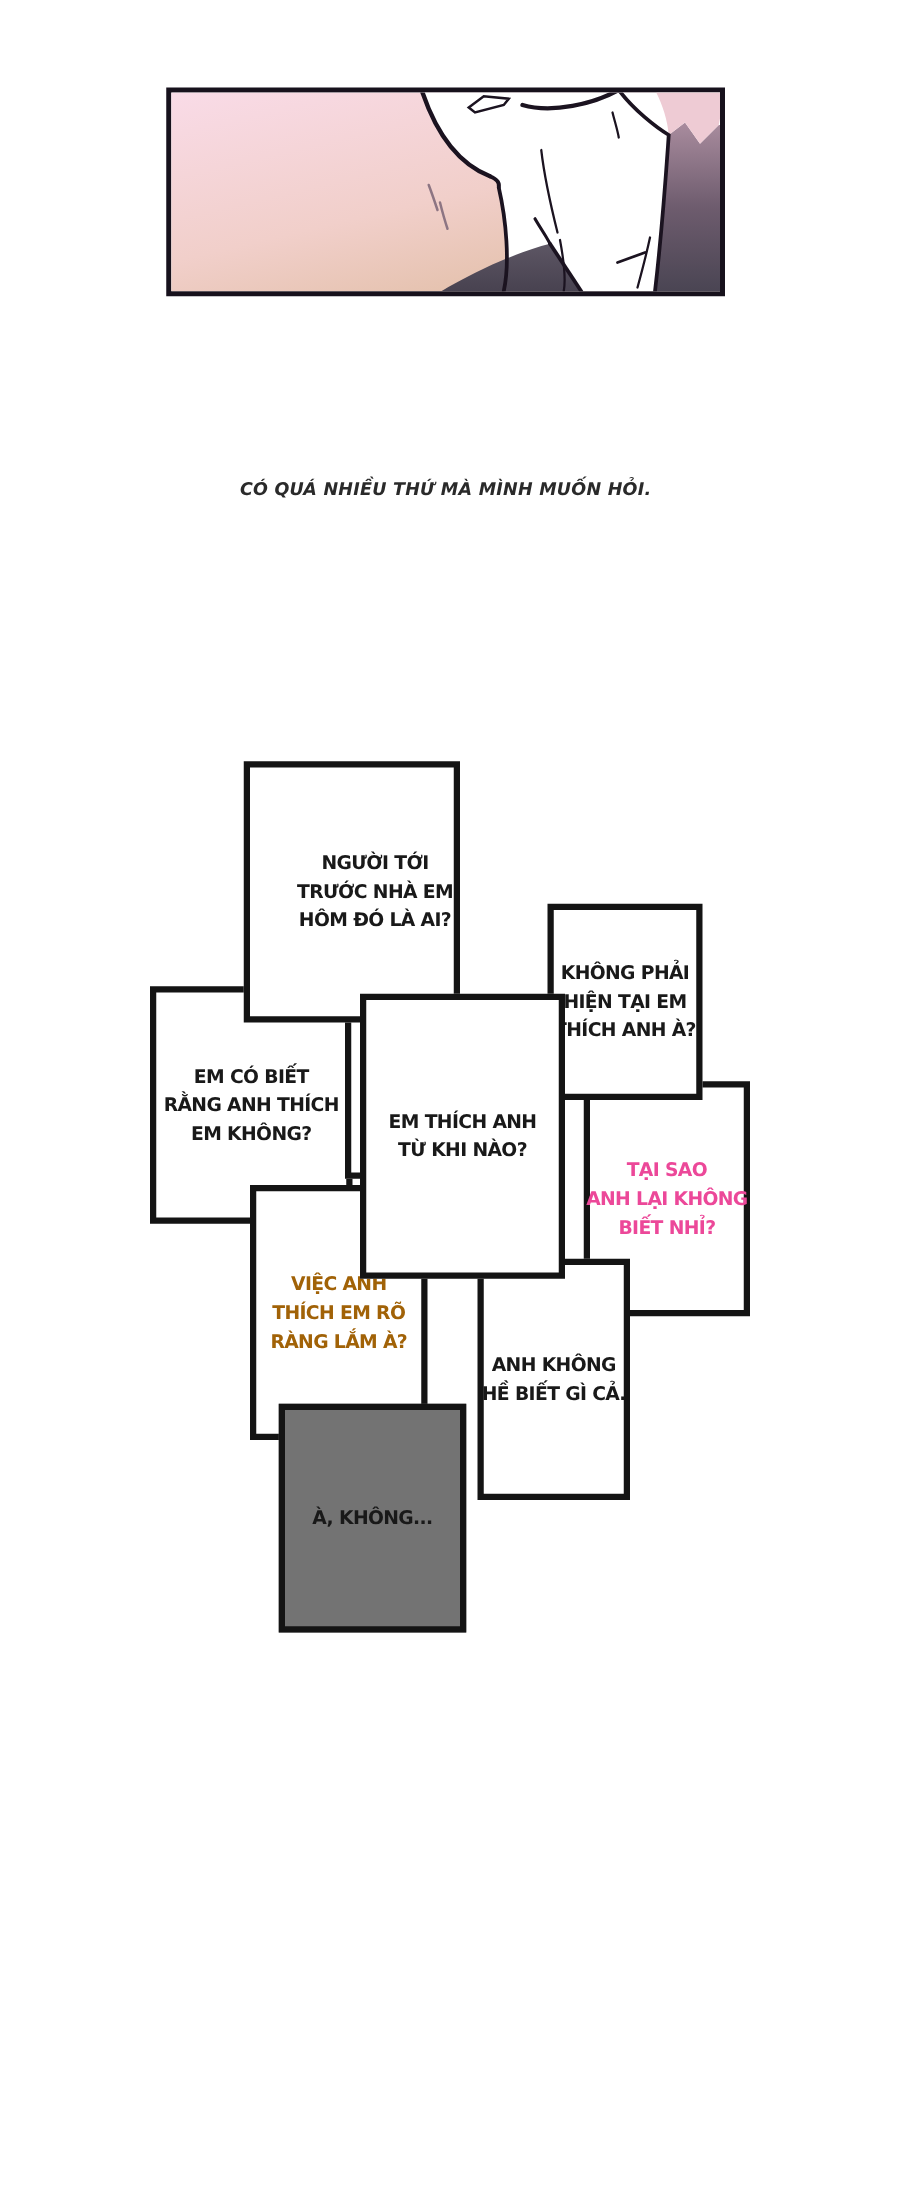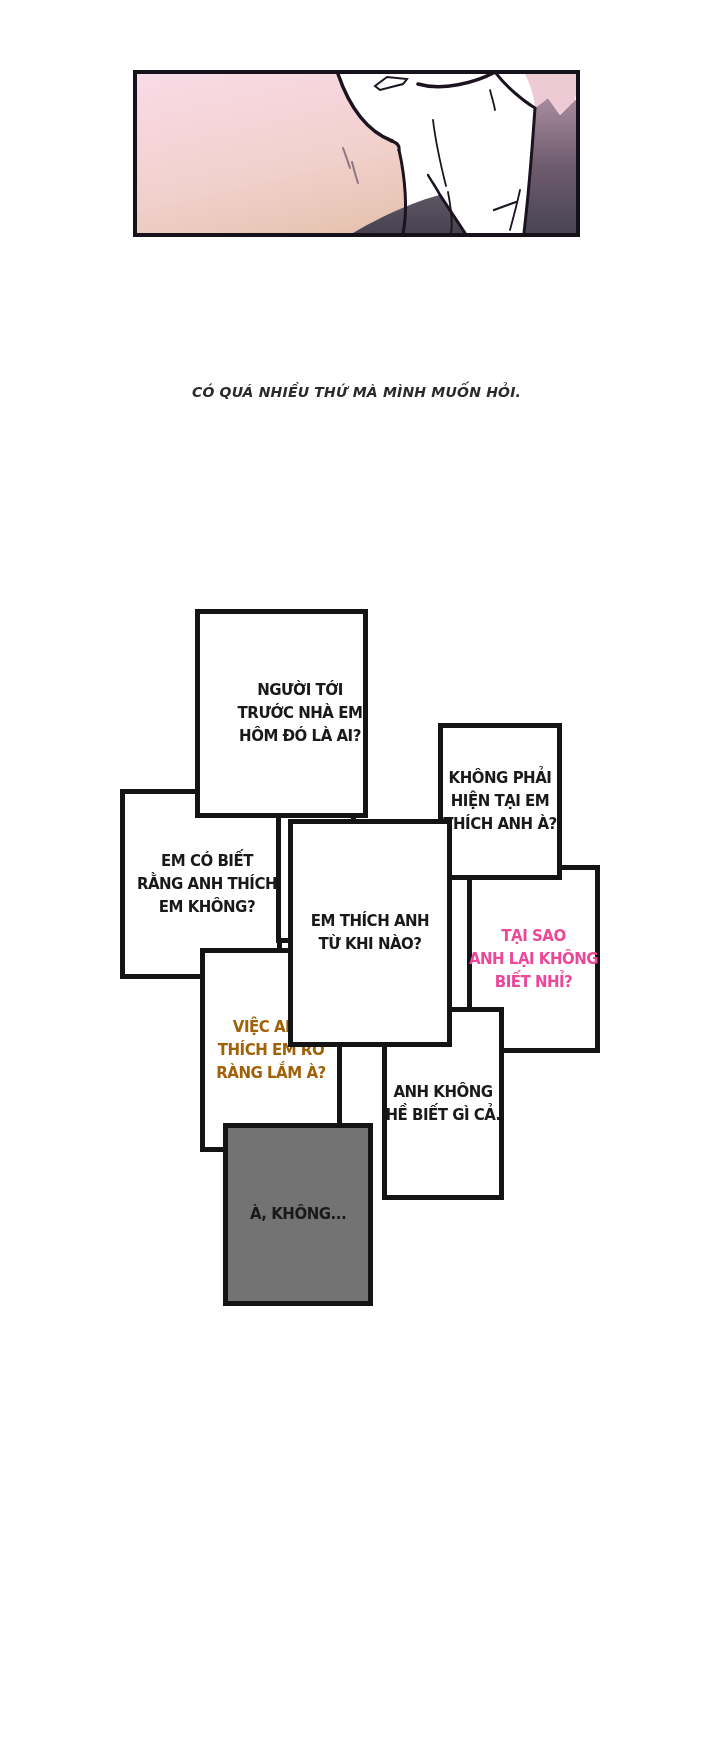--- a/index.html
+++ b/index.html
@@ -110,27 +110,27 @@
       <div class="thought-box" style="left: 195px; top: 609px; width: 173px; height: 209px; z-index: 3; border-color: rgb(20, 20, 20); background: rgb(255, 255, 255);">
         <div class="tb-text" style="color: rgb(25, 25, 25); margin-left: 37px;">NGƯỜI TỚI
 TRƯỚC NHÀ EM
 HÔM ĐÓ LÀ AI?</div>
       </div>
       <div class="thought-box" style="left: 438px; top: 723px; width: 124px; height: 157px; z-index: 2; border-color: rgb(20, 20, 20); background: rgb(255, 255, 255);">
         <div class="tb-text" style="color: rgb(25, 25, 25);">KHÔNG PHẢI
 HIỆN TẠI EM
 THÍCH ANH À?</div>
       </div>
-      <div class="thought-box" style="left: 120px; top: 789px; width: 162px; height: 190px; z-index: 1; border-color: rgb(20, 20, 20); background: rgb(255, 255, 255); justify-content: flex-end;">
+      <div class="thought-box" style="left: 120px; top: 789px; width: 162px; height: 190px; z-index: 1; border-color: rgb(20, 20, 20); background: rgb(255, 255, 255);">
         <div class="tb-text" style="color: rgb(25, 25, 25);">EM CÓ BIẾT
 RẰNG ANH THÍCH
 EM KHÔNG?</div>
       </div>
       <div class="thought-box" style="left: 276px; top: 700px; width: 80px; height: 243px; z-index: 2; border-color: rgb(20, 20, 20); background: rgb(255, 255, 255);"></div>
-      <div class="thought-box" style="left: 288px; top: 819px; width: 164px; height: 228px; z-index: 5; border-color: rgb(20, 20, 20); background: rgb(255, 255, 255);">
+      <div class="thought-box" style="left: 288px; top: 795px; width: 164px; height: 228px; z-index: 5; border-color: rgb(20, 20, 20); background: rgb(255, 255, 255);">
         <div class="tb-text" style="color: rgb(25, 25, 25);">EM THÍCH ANH
 TỪ KHI NÀO?</div>
       </div>
       <div class="thought-box" style="left: 467px; top: 865px; width: 133px; height: 188px; z-index: 1; border-color: rgb(20, 20, 20); background: rgb(255, 255, 255);">
         <div class="tb-text" style="color: #ec4899;">TẠI SAO
 ANH LẠI KHÔNG
 BIẾT NHỈ?</div>
       </div>
       <div class="thought-box" style="left: 200px; top: 948px; width: 142px; height: 204px; z-index: 3; border-color: rgb(20, 20, 20); background: rgb(255, 255, 255);">
         <div class="tb-text" style="color: #a16207;">VIỆC ANH

